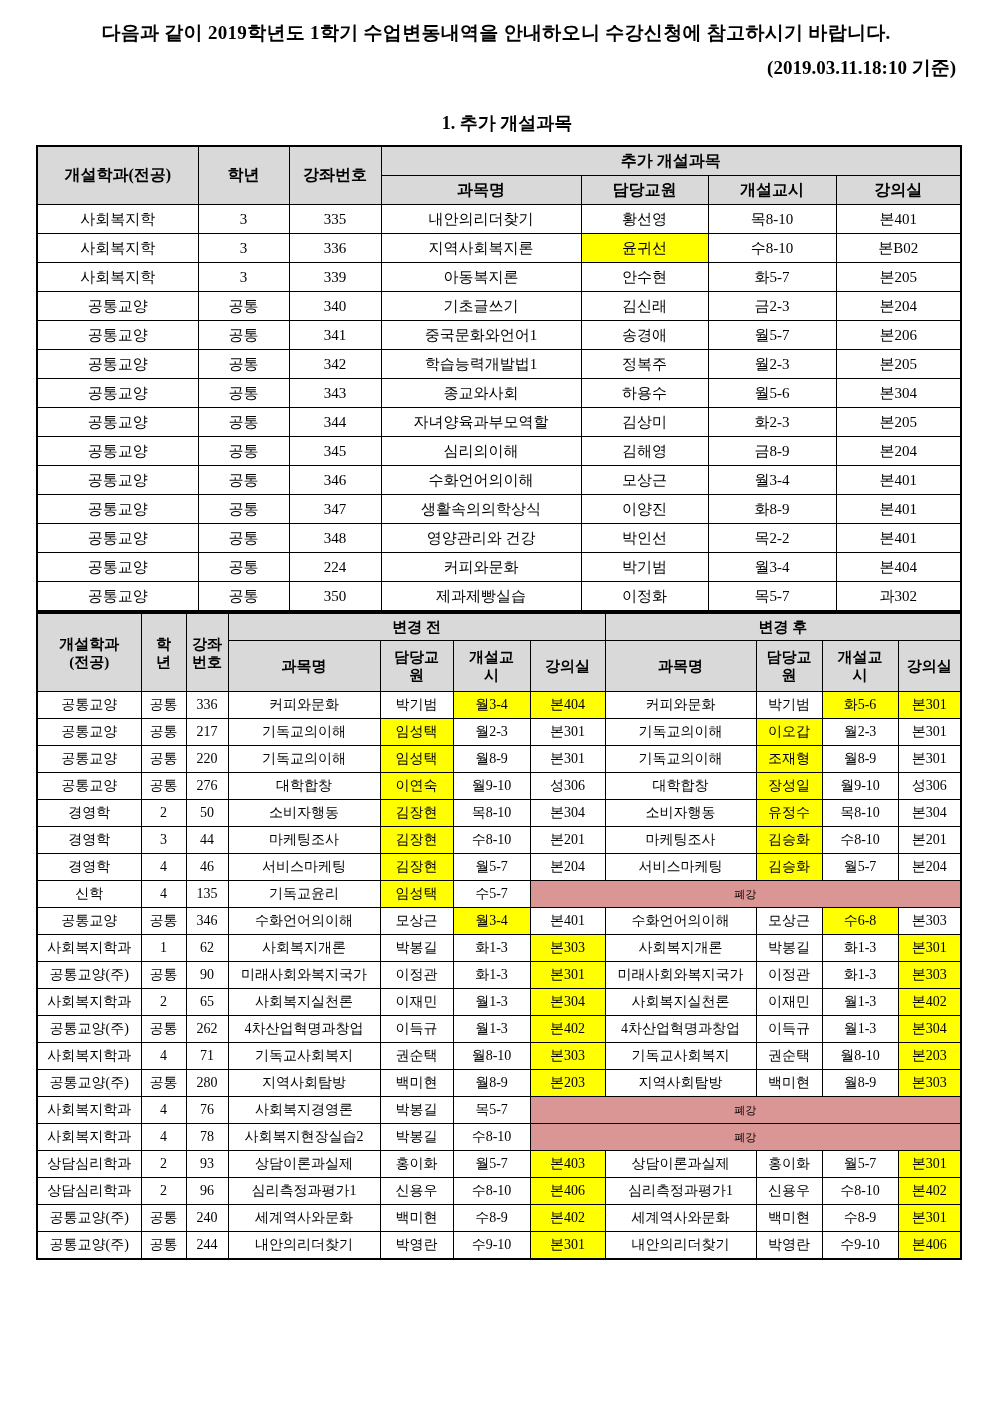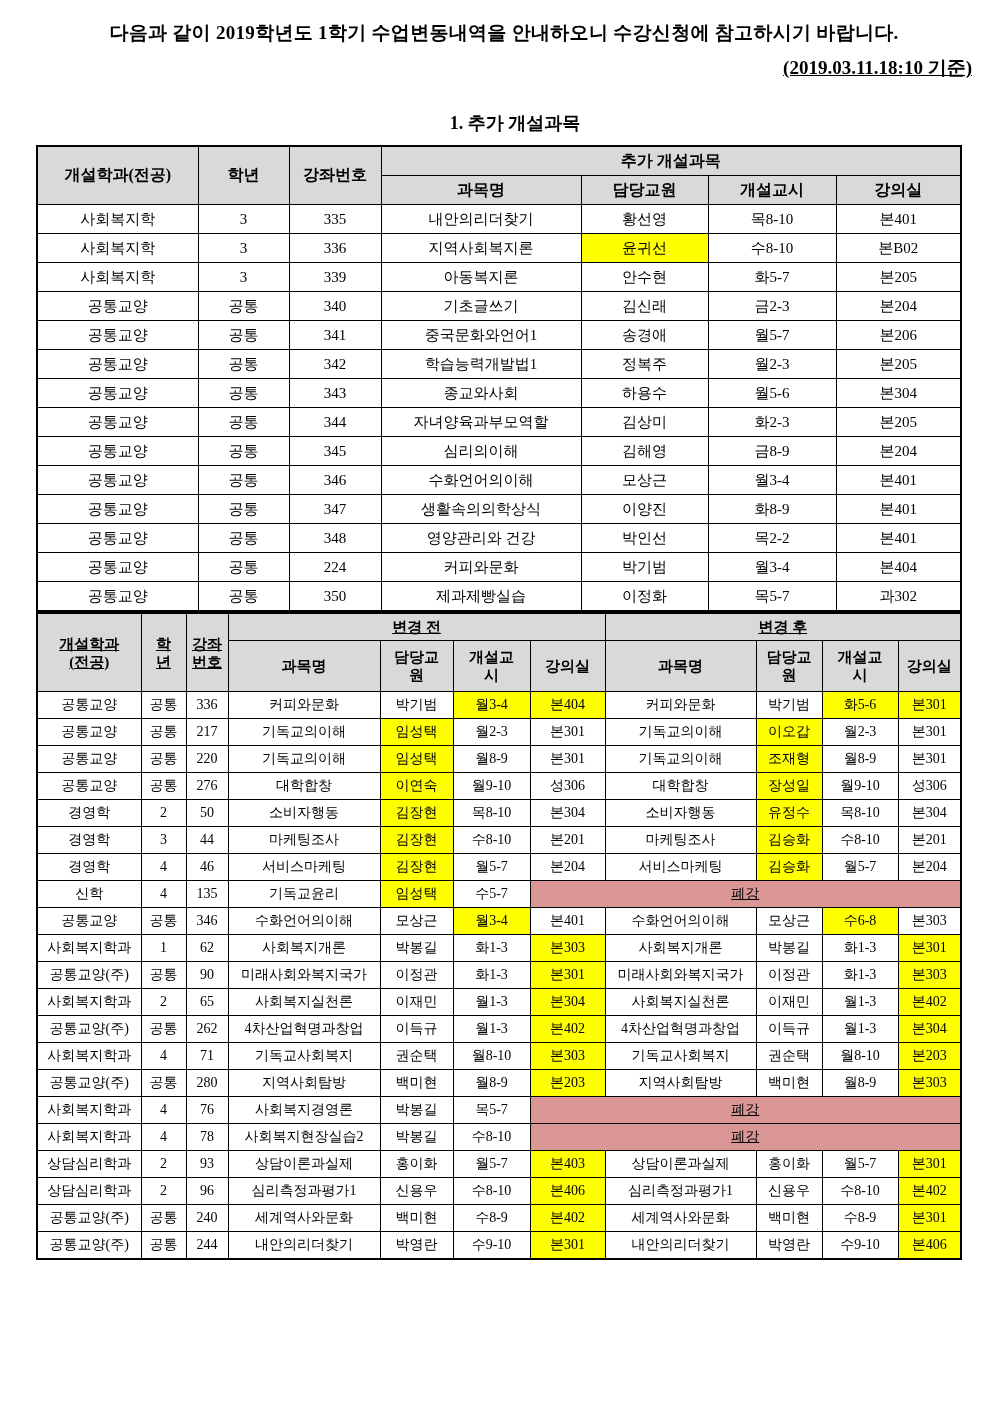--- a/index.html
+++ b/index.html
@@ -1,36 +1,36 @@
 <!DOCTYPE html>
 <html style="--hl: #ffff00; --cancel: #d99694; --hdr: #d9d9d9;"><head>
 <meta charset="utf-8">
 <style>
   :root { --hl:#ffff00; --cancel:#d99694; --hdr:#d9d9d9; }
   html,body { margin:0; padding:0; background:#fff; }
   body { width:992px; height:1403px; overflow:hidden;
          font-family:"Liberation Serif","DejaVu Serif",serif; color:#000; }
-  .page { padding:16px 20px 0 36px; }
+  .page { padding:16px 36px 0 36px; }
   .intro { font-size:19px; font-weight:bold; text-align:center; letter-spacing:.3px; margin-top:4px; }
   .date-line { font-size:19px; font-weight:bold; text-align:right; margin-top:9px; }
-  .date-line span { text-decoration:underline; }
+  .date-line span { }
   .section-title { font-size:18px; font-weight:bold; margin:30px 0 10px 22px;text-align:center; }
   .section-title.second { margin-top:15px; }
   table { border-collapse:collapse; table-layout:fixed; width:924px; border:2px solid #000; }
   th,td { border:1px solid #000; text-align:center; vertical-align:middle;
           padding:1px 2px; overflow:hidden; white-space:nowrap; }
   th { background:var(--hdr); font-weight:bold; }
   .t1 th { font-size:16px; height:26px; }
   .t1 td { font-size:15px; height:26px; }
   .t2 th { font-size:15px; white-space:pre-line; line-height:1.2; }
-  .t2 thead tr:first-child th { height:24px;text-decoration:underline; }
+  .t2 thead tr:first-child th { height:24px; }
   .t2 thead tr:last-child th { height:48px; }
   .t2 td { font-size:14px; height:24px; }
   td.hl { background:var(--hl); }
-  td.cancel { background:var(--cancel); text-decoration:underline; font-size:14px; }
+  td.cancel { background:var(--cancel); font-size:11px; }
 </style>
 </head>
 <body>
 
 <div class="page">
 
   <div class="intro">다음과 같이 2019학년도 1학기 수업변동내역을 안내하오니 수강신청에 참고하시기 바랍니다.</div>
   <div class="date-line"><span>(2019.03.11.18:10 기준)</span></div>
 
   <div class="section-title">1. 추가 개설과목</div>

